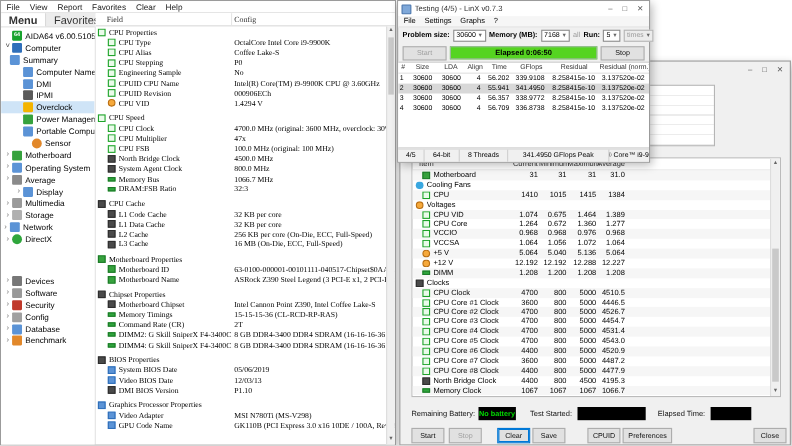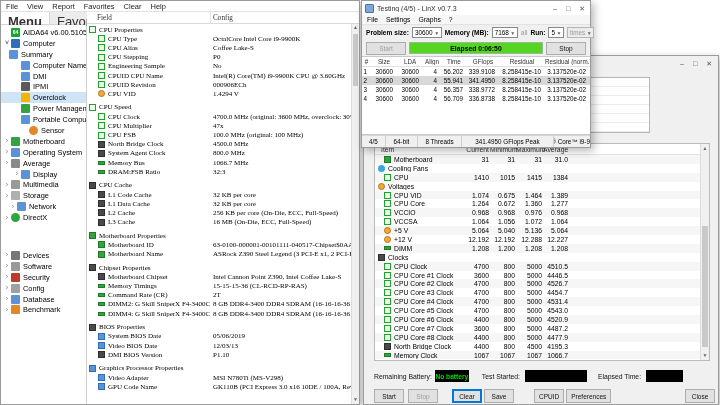--- a/index.html
+++ b/index.html
@@ -13,21 +13,21 @@
   .titlebar .apptitle{font-size:7.5px;color:#333;margin-left:3px;flex:1;white-space:nowrap;overflow:hidden;}
   .appicon{width:9px;height:9px;flex:none;border-radius:1px;background:#18a32e;color:#fff;
            font-size:5px;font-weight:bold;display:flex;align-items:center;justify-content:center;}
   .winctl{display:flex;align-items:center;gap:9px;margin-right:2px;}
   .winctl span{font-size:7px;color:#555;line-height:7px;cursor:default;}
   .menubar{height:11px;display:flex;align-items:center;gap:9px;padding:0 5px;background:#fff;
            font-size:7.5px;color:#222;flex:none;border-bottom:1px solid #e3e3e3;}
   .aida-body{flex:1;display:flex;min-height:0;}
   .aida-left{width:86px;flex:none;border-right:1px solid #cfcfcf;display:flex;flex-direction:column;background:#fff;}
   .tabsrow{height:13px;display:flex;flex:none;background:#ececec;border-bottom:1px solid #d5d5d5;}
-  .tab{font-size:13px;padding:2px 7px 0 7px;color:#333;background:#ececec;border-right:1px solid #d5d5d5;}
+  .tab{font-size:10px;padding:2px 7px 0 7px;color:#333;background:#ececec;border-right:1px solid #d5d5d5;}
   .tab.active{background:#fff;font-weight:bold;}
   #aida-tree{flex:1;overflow:hidden;padding-top:2px;background:#fff;}
   .treerow{height:10.9px;display:flex;align-items:center;font-size:7.4px;white-space:nowrap;}
   .treerow.sel{background:#cfe4f7;}
   .arrow{width:8px;flex:none;font-size:7px;color:#777;text-align:center;line-height:8px;}
   .arrow.exp{color:#333;}
   .ticon{width:9px;height:9px;margin-right:3px;flex:none;border-radius:1px;position:relative;}
   .i-aida{background:#18a32e;}.i-aida::after{content:"64";position:absolute;inset:0;color:#fff;font-size:5px;font-weight:bold;text-align:center;line-height:9px;}
   .i-computer{background:#2f6fba;}.i-summary{background:#5b93d6;}.i-computername{background:#5b93d6;}
   .i-dmi{background:#5b93d6;}.i-ipmi{background:#5a5a5a;}.i-overclock{background:#f4b400;}
@@ -215,21 +215,21 @@
             <div class="treerow" style="padding-left: 2px;">
               <span class="arrow">›</span>
               <span class="ticon i-multimedia"></span>
               <span class="tlabel">Multimedia</span>
             </div>
             <div class="treerow" style="padding-left: 2px;">
               <span class="arrow">›</span>
               <span class="ticon i-storage"></span>
               <span class="tlabel">Storage</span>
             </div>
-            <div class="treerow" style="padding-left: 8px; align-items: center;">
+            <div class="treerow" style="padding-left: 0; align-items: center;">
               <span class="arrow">›</span>
               <span class="ticon i-network"></span>
               <span class="tlabel">Network</span>
             </div>
             <div class="treerow" style="padding-left: 2px;">
               <span class="arrow">›</span>
               <span class="ticon i-directx"></span>
               <span class="tlabel">DirectX</span>
             </div>
             <div class="treerow" style="padding-left: 2px; margin-top: 27px;">

